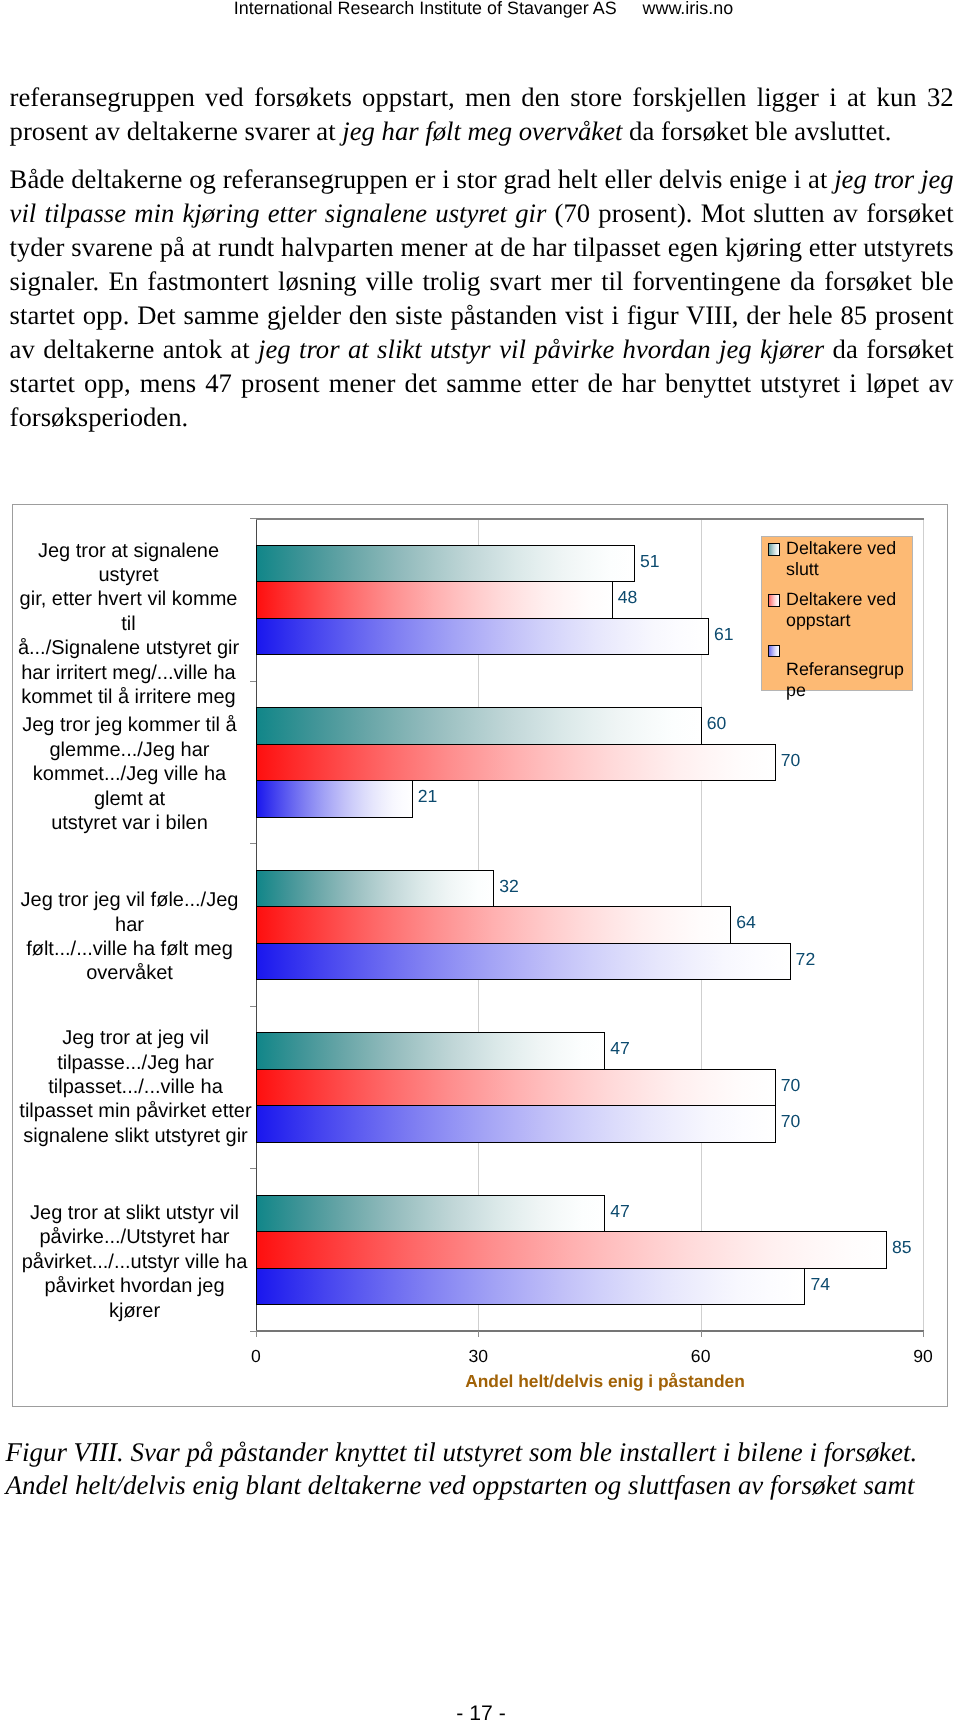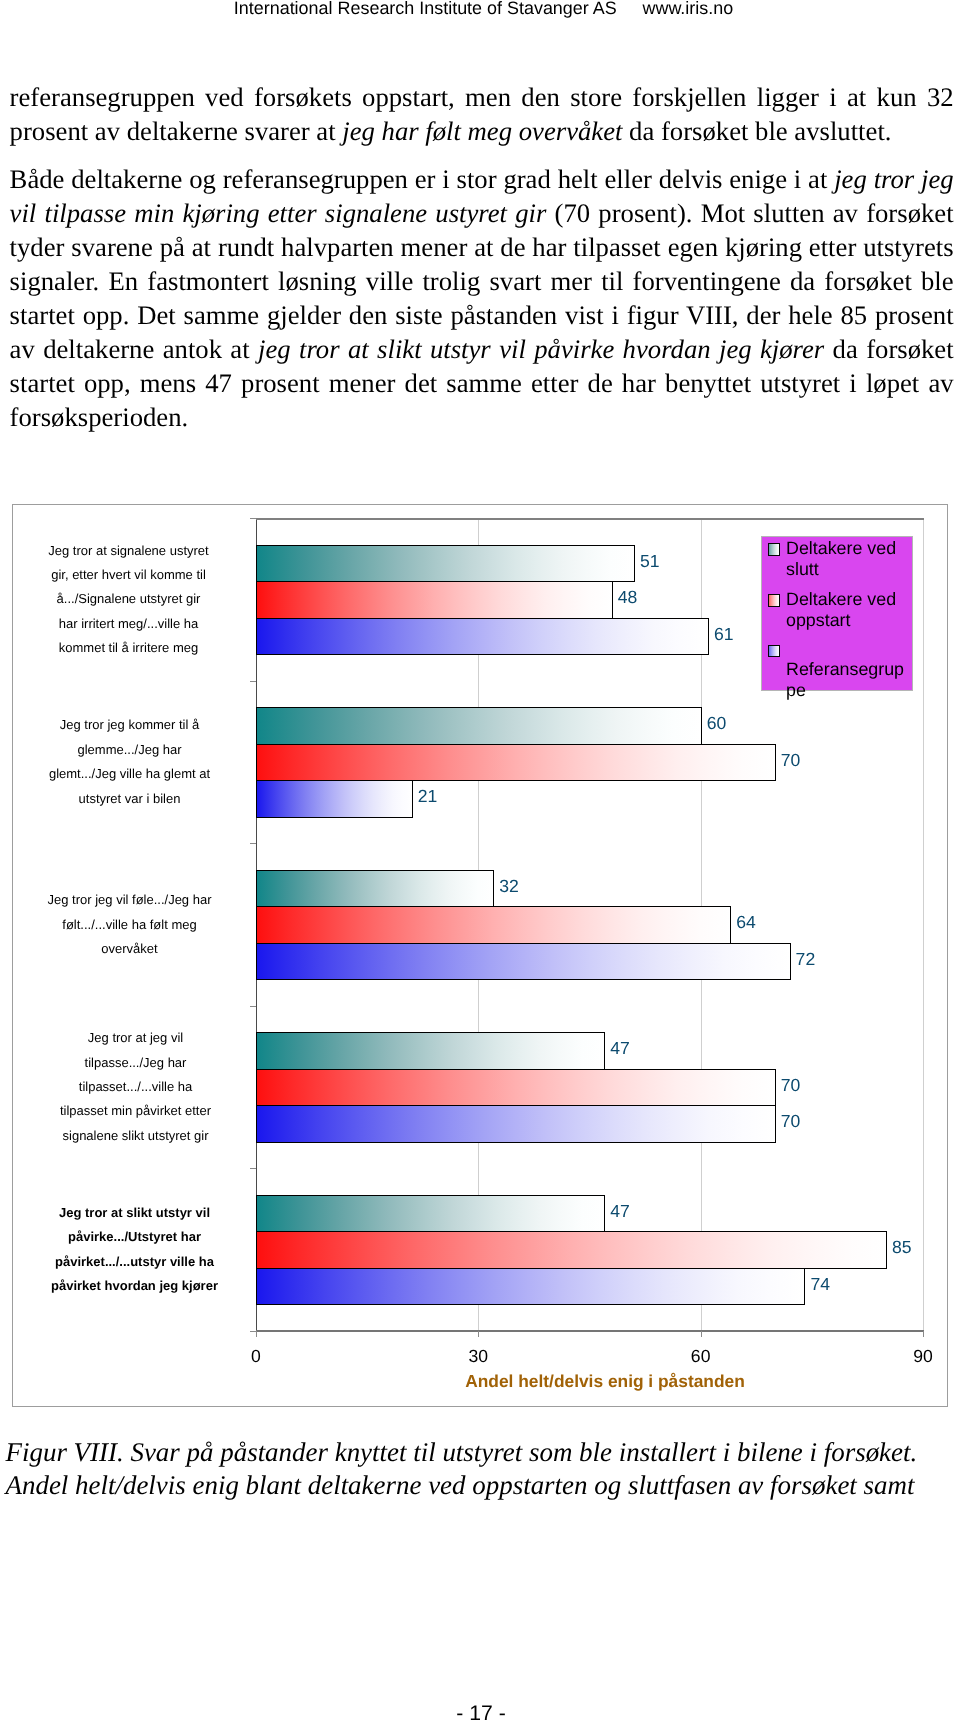--- a/index.html
+++ b/index.html
@@ -30,24 +30,24 @@
   .ytick{position:absolute;left:237px;width:6px;height:1px;background:#8a8a8a;}
   .xticklabel{position:absolute;font-family:"Liberation Sans",sans-serif;font-size:17.6px;
     color:#000;text-align:center;white-space:nowrap;transform:translateX(-50%);}
   .xaxis-title{position:absolute;width:668px;left:243px;text-align:center;
     font-family:"Liberation Sans",sans-serif;font-size:17.35px;font-weight:bold;color:#a16207;}
 
   .bar{position:absolute;border:1px solid #000;box-sizing:border-box;}
   .barlabel{position:absolute;font-family:"Liberation Sans",sans-serif;font-size:17.6px;
     color:#0c4a6e;white-space:nowrap;}
 
-  .catlabel{position:absolute;font-family:"Liberation Sans",sans-serif;font-size:13px;
+  .catlabel{position:absolute;font-family:"Liberation Sans",sans-serif;font-size:20px;
     color:#000;text-align:center;line-height:24.4px;width:234px;left:-1.5px;}
 
-  .legend{position:absolute;border:1px solid #b5b5b5;box-sizing:border-box;background:#d946ef;}
+  .legend{position:absolute;border:1px solid #b5b5b5;box-sizing:border-box;background:#fdba74;}
   .legend-swatch{position:absolute;width:12.5px;height:12.3px;border:1.5px solid #050505;
     box-sizing:border-box;}
   .legend-text{position:absolute;font-family:"Liberation Sans",sans-serif;font-size:17.85px;
     color:#000;line-height:21px;white-space:nowrap;}
 
   .caption{position:absolute;left:5.5px;top:1436px;width:945px;
     font-family:"Liberation Serif",serif;font-weight:normal;font-style:italic;
     font-size:26.95px;line-height:33.4px;color:#000;white-space:nowrap;}
 
   .page-number{position:absolute;left:1px;top:1702px;width:960px;text-align:center;
@@ -102,21 +102,21 @@
         <div class="ytick" style="top: 338.44px;"></div>
         <div class="bar" style="left: 243px; top: 202.43px; width: 445.667px; height: 37.5px; background: linear-gradient(to right, rgb(17, 134, 137) 0%, rgb(40, 141, 143) 6.25%, rgb(63, 148, 151) 12.5%, rgb(84, 157, 159) 18.75%, rgb(105, 166, 168) 25%, rgb(124, 176, 177) 31.25%, rgb(143, 185, 187) 37.5%, rgb(160, 195, 196) 43.75%, rgb(176, 205, 206) 50%, rgb(192, 214, 215) 56.25%, rgb(205, 223, 224) 62.5%, rgb(218, 232, 232) 68.75%, rgb(229, 239, 239) 75%, rgb(239, 245, 245) 81.25%, rgb(246, 250, 250) 87.5%, rgb(252, 254, 254) 93.75%, rgb(255, 255, 255) 100%);"></div>
         <div class="barlabel" style="left: 693.667px; top: 208.18px;">60</div>
         <div class="bar" style="left: 243px; top: 238.93px; width: 519.778px; height: 37.5px; background: linear-gradient(to right, rgb(254, 15, 15) 0%, rgb(254, 39, 39) 6.25%, rgb(254, 61, 61) 12.5%, rgb(254, 83, 83) 18.75%, rgb(254, 104, 104) 25%, rgb(254, 123, 123) 31.25%, rgb(254, 142, 142) 37.5%, rgb(254, 159, 159) 43.75%, rgb(255, 176, 176) 50%, rgb(255, 191, 191) 56.25%, rgb(255, 205, 205) 62.5%, rgb(255, 218, 218) 68.75%, rgb(255, 229, 229) 75%, rgb(255, 239, 239) 81.25%, rgb(255, 246, 246) 87.5%, rgb(255, 252, 252) 93.75%, rgb(255, 255, 255) 100%);"></div>
         <div class="barlabel" style="left: 767.778px; top: 244.68px;">70</div>
         <div class="bar" style="left: 243px; top: 275.43px; width: 156.633px; height: 37.5px; background: linear-gradient(to right, rgb(26, 23, 238) 0%, rgb(48, 46, 238) 6.25%, rgb(70, 68, 239) 12.5%, rgb(90, 89, 240) 18.75%, rgb(110, 109, 241) 25%, rgb(129, 128, 242) 31.25%, rgb(146, 146, 244) 37.5%, rgb(163, 163, 245) 43.75%, rgb(179, 178, 247) 50%, rgb(194, 193, 248) 56.25%, rgb(207, 207, 250) 62.5%, rgb(219, 219, 251) 68.75%, rgb(230, 230, 252) 75%, rgb(239, 239, 253) 81.25%, rgb(247, 247, 254) 87.5%, rgb(252, 252, 255) 93.75%, rgb(255, 255, 255) 100%);"></div>
         <div class="barlabel" style="left: 404.633px; top: 281.18px;">21</div>
         <div class="catlabel" style="left: -0.5px; top: 208.38px;">
           <div>Jeg tror jeg kommer til å</div>
           <div>glemme.../Jeg har</div>
-          <div>glemt.../Jeg ville ha glemt at</div>
+          <div>kommet.../Jeg ville ha glemt at</div>
           <div>utstyret var i bilen</div>
         </div>
         <div class="ytick" style="top: 500.96px;"></div>
         <div class="bar" style="left: 243px; top: 364.95px; width: 238.156px; height: 37.5px; background: linear-gradient(to right, rgb(17, 134, 137) 0%, rgb(40, 141, 143) 6.25%, rgb(63, 148, 151) 12.5%, rgb(84, 157, 159) 18.75%, rgb(105, 166, 168) 25%, rgb(124, 176, 177) 31.25%, rgb(143, 185, 187) 37.5%, rgb(160, 195, 196) 43.75%, rgb(176, 205, 206) 50%, rgb(192, 214, 215) 56.25%, rgb(205, 223, 224) 62.5%, rgb(218, 232, 232) 68.75%, rgb(229, 239, 239) 75%, rgb(239, 245, 245) 81.25%, rgb(246, 250, 250) 87.5%, rgb(252, 254, 254) 93.75%, rgb(255, 255, 255) 100%);"></div>
         <div class="barlabel" style="left: 486.156px; top: 370.7px;">32</div>
         <div class="bar" style="left: 243px; top: 401.45px; width: 475.311px; height: 37.5px; background: linear-gradient(to right, rgb(254, 15, 15) 0%, rgb(254, 39, 39) 6.25%, rgb(254, 61, 61) 12.5%, rgb(254, 83, 83) 18.75%, rgb(254, 104, 104) 25%, rgb(254, 123, 123) 31.25%, rgb(254, 142, 142) 37.5%, rgb(254, 159, 159) 43.75%, rgb(255, 176, 176) 50%, rgb(255, 191, 191) 56.25%, rgb(255, 205, 205) 62.5%, rgb(255, 218, 218) 68.75%, rgb(255, 229, 229) 75%, rgb(255, 239, 239) 81.25%, rgb(255, 246, 246) 87.5%, rgb(255, 252, 252) 93.75%, rgb(255, 255, 255) 100%);"></div>
         <div class="barlabel" style="left: 723.311px; top: 407.2px;">64</div>
         <div class="bar" style="left: 243px; top: 437.95px; width: 534.6px; height: 37.5px; background: linear-gradient(to right, rgb(26, 23, 238) 0%, rgb(48, 46, 238) 6.25%, rgb(70, 68, 239) 12.5%, rgb(90, 89, 240) 18.75%, rgb(110, 109, 241) 25%, rgb(129, 128, 242) 31.25%, rgb(146, 146, 244) 37.5%, rgb(163, 163, 245) 43.75%, rgb(179, 178, 247) 50%, rgb(194, 193, 248) 56.25%, rgb(207, 207, 250) 62.5%, rgb(219, 219, 251) 68.75%, rgb(230, 230, 252) 75%, rgb(239, 239, 253) 81.25%, rgb(247, 247, 254) 87.5%, rgb(252, 252, 255) 93.75%, rgb(255, 255, 255) 100%);"></div>
         <div class="barlabel" style="left: 782.6px; top: 443.7px;">72</div>
         <div class="catlabel" style="left: -0.5px; top: 383.1px;">
@@ -138,21 +138,21 @@
           <div>tilpasset min påvirket etter</div>
           <div>signalene slikt utstyret gir</div>
         </div>
         <div class="ytick" style="top: 826px;"></div>
         <div class="bar" style="left: 243px; top: 689.99px; width: 349.322px; height: 37.5px; background: linear-gradient(to right, rgb(17, 134, 137) 0%, rgb(40, 141, 143) 6.25%, rgb(63, 148, 151) 12.5%, rgb(84, 157, 159) 18.75%, rgb(105, 166, 168) 25%, rgb(124, 176, 177) 31.25%, rgb(143, 185, 187) 37.5%, rgb(160, 195, 196) 43.75%, rgb(176, 205, 206) 50%, rgb(192, 214, 215) 56.25%, rgb(205, 223, 224) 62.5%, rgb(218, 232, 232) 68.75%, rgb(229, 239, 239) 75%, rgb(239, 245, 245) 81.25%, rgb(246, 250, 250) 87.5%, rgb(252, 254, 254) 93.75%, rgb(255, 255, 255) 100%);"></div>
         <div class="barlabel" style="left: 597.322px; top: 695.74px;">47</div>
         <div class="bar" style="left: 243px; top: 726.49px; width: 630.944px; height: 37.5px; background: linear-gradient(to right, rgb(254, 15, 15) 0%, rgb(254, 39, 39) 6.25%, rgb(254, 61, 61) 12.5%, rgb(254, 83, 83) 18.75%, rgb(254, 104, 104) 25%, rgb(254, 123, 123) 31.25%, rgb(254, 142, 142) 37.5%, rgb(254, 159, 159) 43.75%, rgb(255, 176, 176) 50%, rgb(255, 191, 191) 56.25%, rgb(255, 205, 205) 62.5%, rgb(255, 218, 218) 68.75%, rgb(255, 229, 229) 75%, rgb(255, 239, 239) 81.25%, rgb(255, 246, 246) 87.5%, rgb(255, 252, 252) 93.75%, rgb(255, 255, 255) 100%);"></div>
         <div class="barlabel" style="left: 878.944px; top: 732.24px;">85</div>
         <div class="bar" style="left: 243px; top: 762.99px; width: 549.422px; height: 37.5px; background: linear-gradient(to right, rgb(26, 23, 238) 0%, rgb(48, 46, 238) 6.25%, rgb(70, 68, 239) 12.5%, rgb(90, 89, 240) 18.75%, rgb(110, 109, 241) 25%, rgb(129, 128, 242) 31.25%, rgb(146, 146, 244) 37.5%, rgb(163, 163, 245) 43.75%, rgb(179, 178, 247) 50%, rgb(194, 193, 248) 56.25%, rgb(207, 207, 250) 62.5%, rgb(219, 219, 251) 68.75%, rgb(230, 230, 252) 75%, rgb(239, 239, 253) 81.25%, rgb(247, 247, 254) 87.5%, rgb(252, 252, 255) 93.75%, rgb(255, 255, 255) 100%);"></div>
         <div class="barlabel" style="left: 797.422px; top: 768.74px;">74</div>
-        <div class="catlabel" style="left: 4.5px; top: 695.94px; font-weight: bold;">
+        <div class="catlabel" style="left: 4.5px; top: 695.94px;">
           <div>Jeg tror at slikt utstyr vil</div>
           <div>påvirke.../Utstyret har</div>
           <div>påvirket.../...utstyr ville ha</div>
           <div>påvirket hvordan jeg kjører</div>
         </div>
         <div class="legend" style="left: 748px; top: 30.5px; width: 152px; height: 155px;">
           <div class="legend-swatch" style="left: 5.7px; top: 6.9px; background: linear-gradient(to right, rgb(102, 164, 166) 0%, rgb(115, 171, 173) 6.25%, rgb(128, 178, 179) 12.5%, rgb(141, 184, 186) 18.75%, rgb(153, 191, 193) 25%, rgb(165, 198, 199) 31.25%, rgb(176, 205, 206) 37.5%, rgb(187, 211, 212) 43.75%, rgb(197, 218, 218) 50%, rgb(206, 224, 224) 56.25%, rgb(215, 230, 230) 62.5%, rgb(223, 235, 235) 68.75%, rgb(230, 240, 240) 75%, rgb(237, 244, 244) 81.25%, rgb(243, 248, 248) 87.5%, rgb(248, 251, 251) 93.75%, rgb(252, 253, 253) 100%);"></div>
           <div class="legend-text" style="left: 24px; top: 1.4px;">
             <div>Deltakere ved</div>
             <div>slutt</div>

